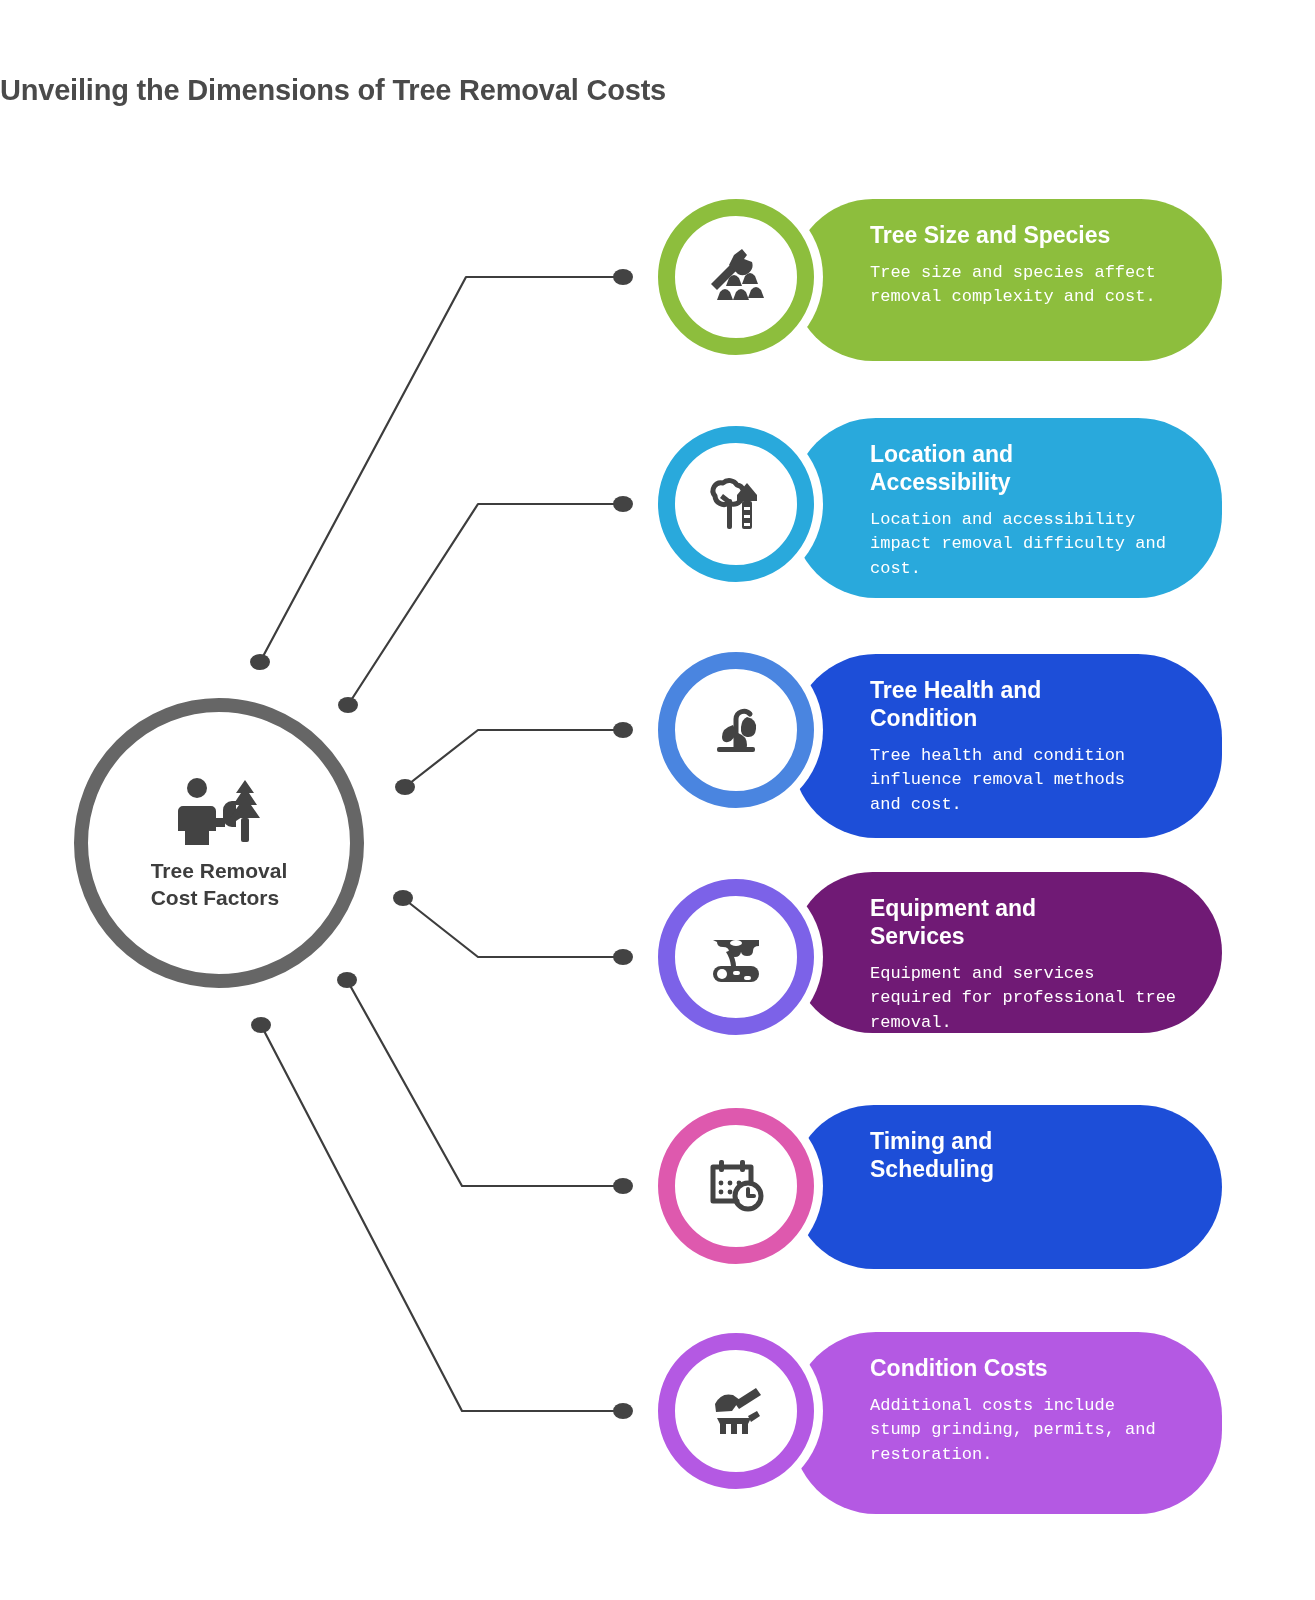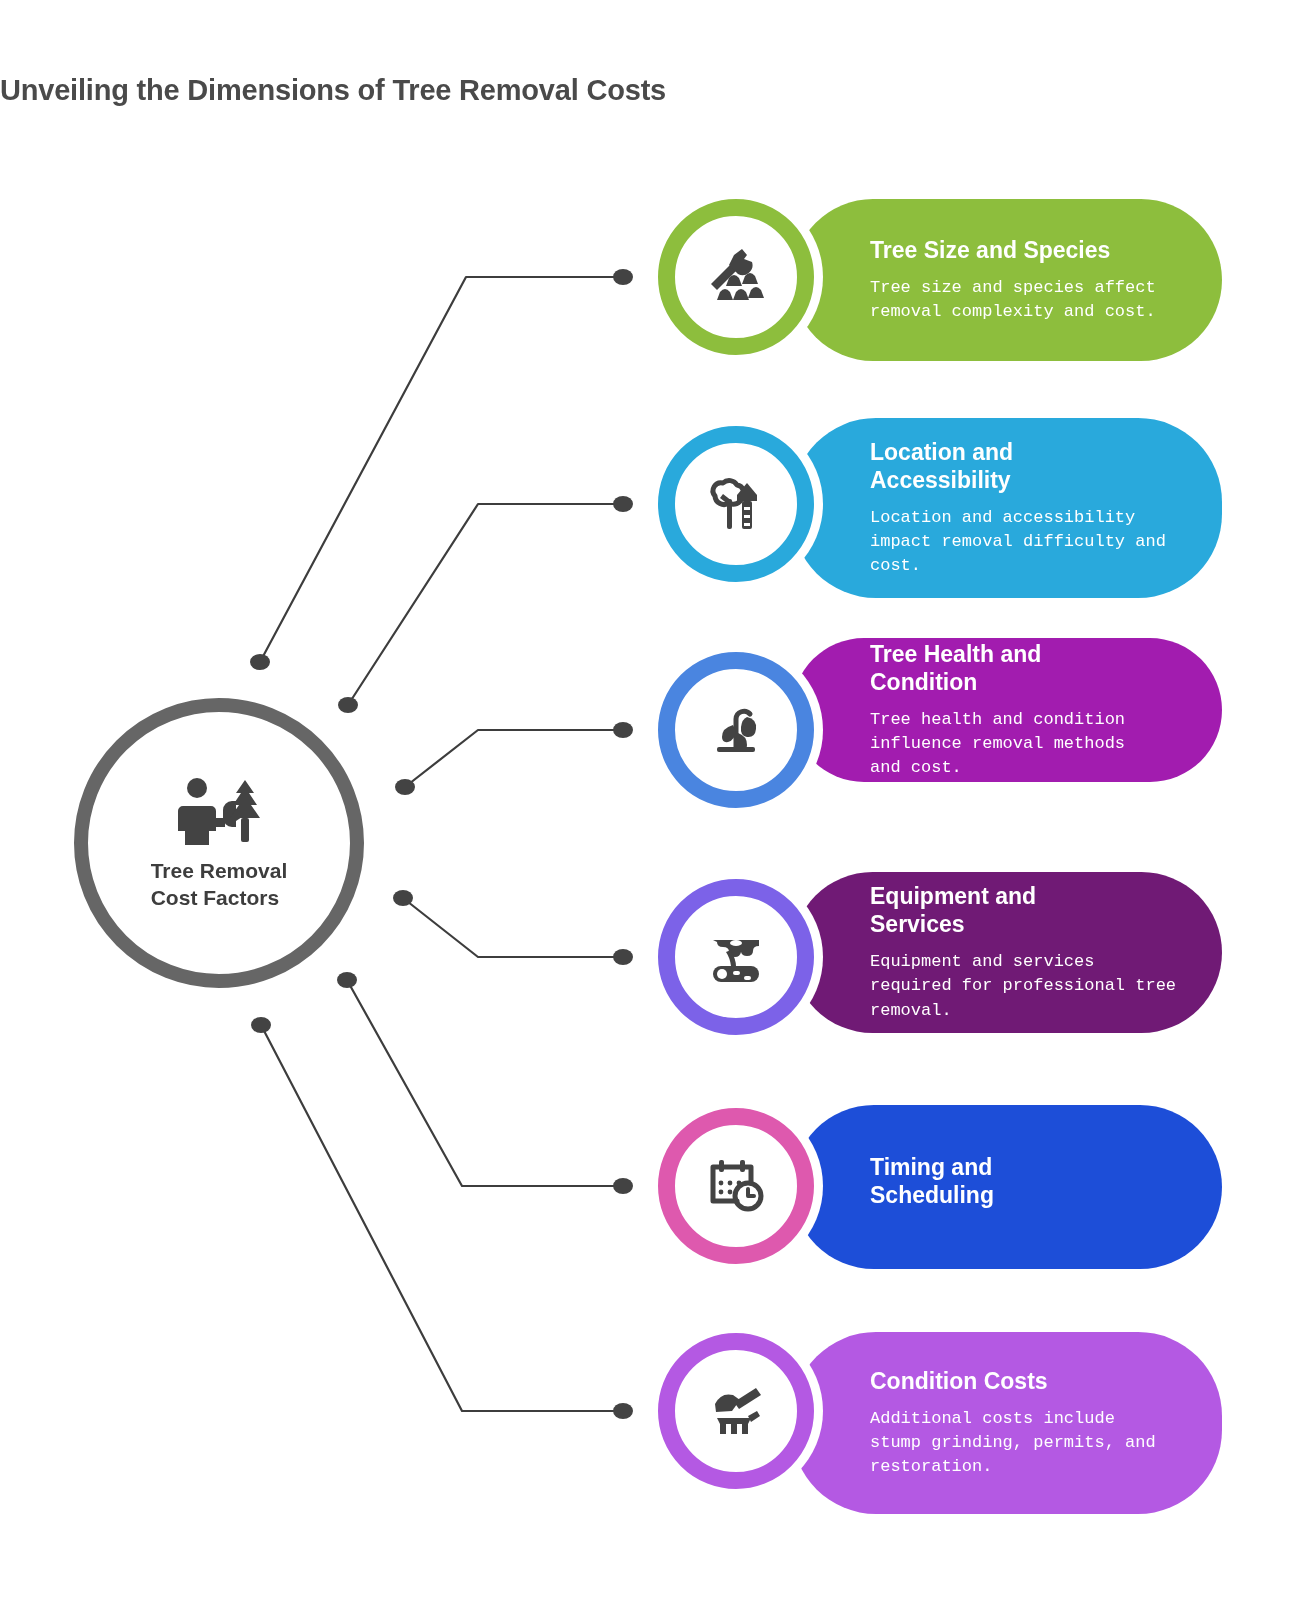--- a/index.html
+++ b/index.html
@@ -52,21 +52,20 @@
   
   .card{
     position:absolute;
     left:792px;
     width:430px;
     border-radius:84px;
     box-sizing:border-box;
     padding:22px 32px 22px 78px;
     display:flex;
     flex-direction:column;
-    justify-content:center;
   }
   .card-title{
     color:#ffffff;
     font-size:23px;
     font-weight:bold;
     line-height:1.22;
     margin-bottom:12px;
     white-space:pre-line;
   }
   .card-desc{
@@ -194,21 +193,21 @@
           <path class="gl" d="M44 14 l10 12 v6 h-20 v-6 z"></path>
           <rect class="gl" x="39" y="32" width="10" height="28" rx="2"></rect>
           <rect x="41" y="38" width="6" height="3" fill="#ffffff"></rect>
           <rect x="41" y="46" width="6" height="3" fill="#ffffff"></rect>
           <rect x="41" y="54" width="6" height="3" fill="#ffffff"></rect>
         </svg>
       </span>
     </div>
   </div>
 
-  <div class="card" id="card2" style="background: #a21caf; top: 638px; height: 144px;">
+  <div class="card" id="card2" style="background: #1d4ed8; top: 654px; height: 184px;">
     <div class="card-title">Tree Health and
 Condition</div>
     <div class="card-desc">Tree health and condition
 influence removal methods
 and cost.</div>
   </div>
   <div class="ring-wrap" id="ring2" style="left: 649px; top: 643px; width: 174px; height: 174px;">
     <div class="ring-gap"></div>
     <div class="ring" style="border-color: rgb(74, 133, 224);">
       <span>

